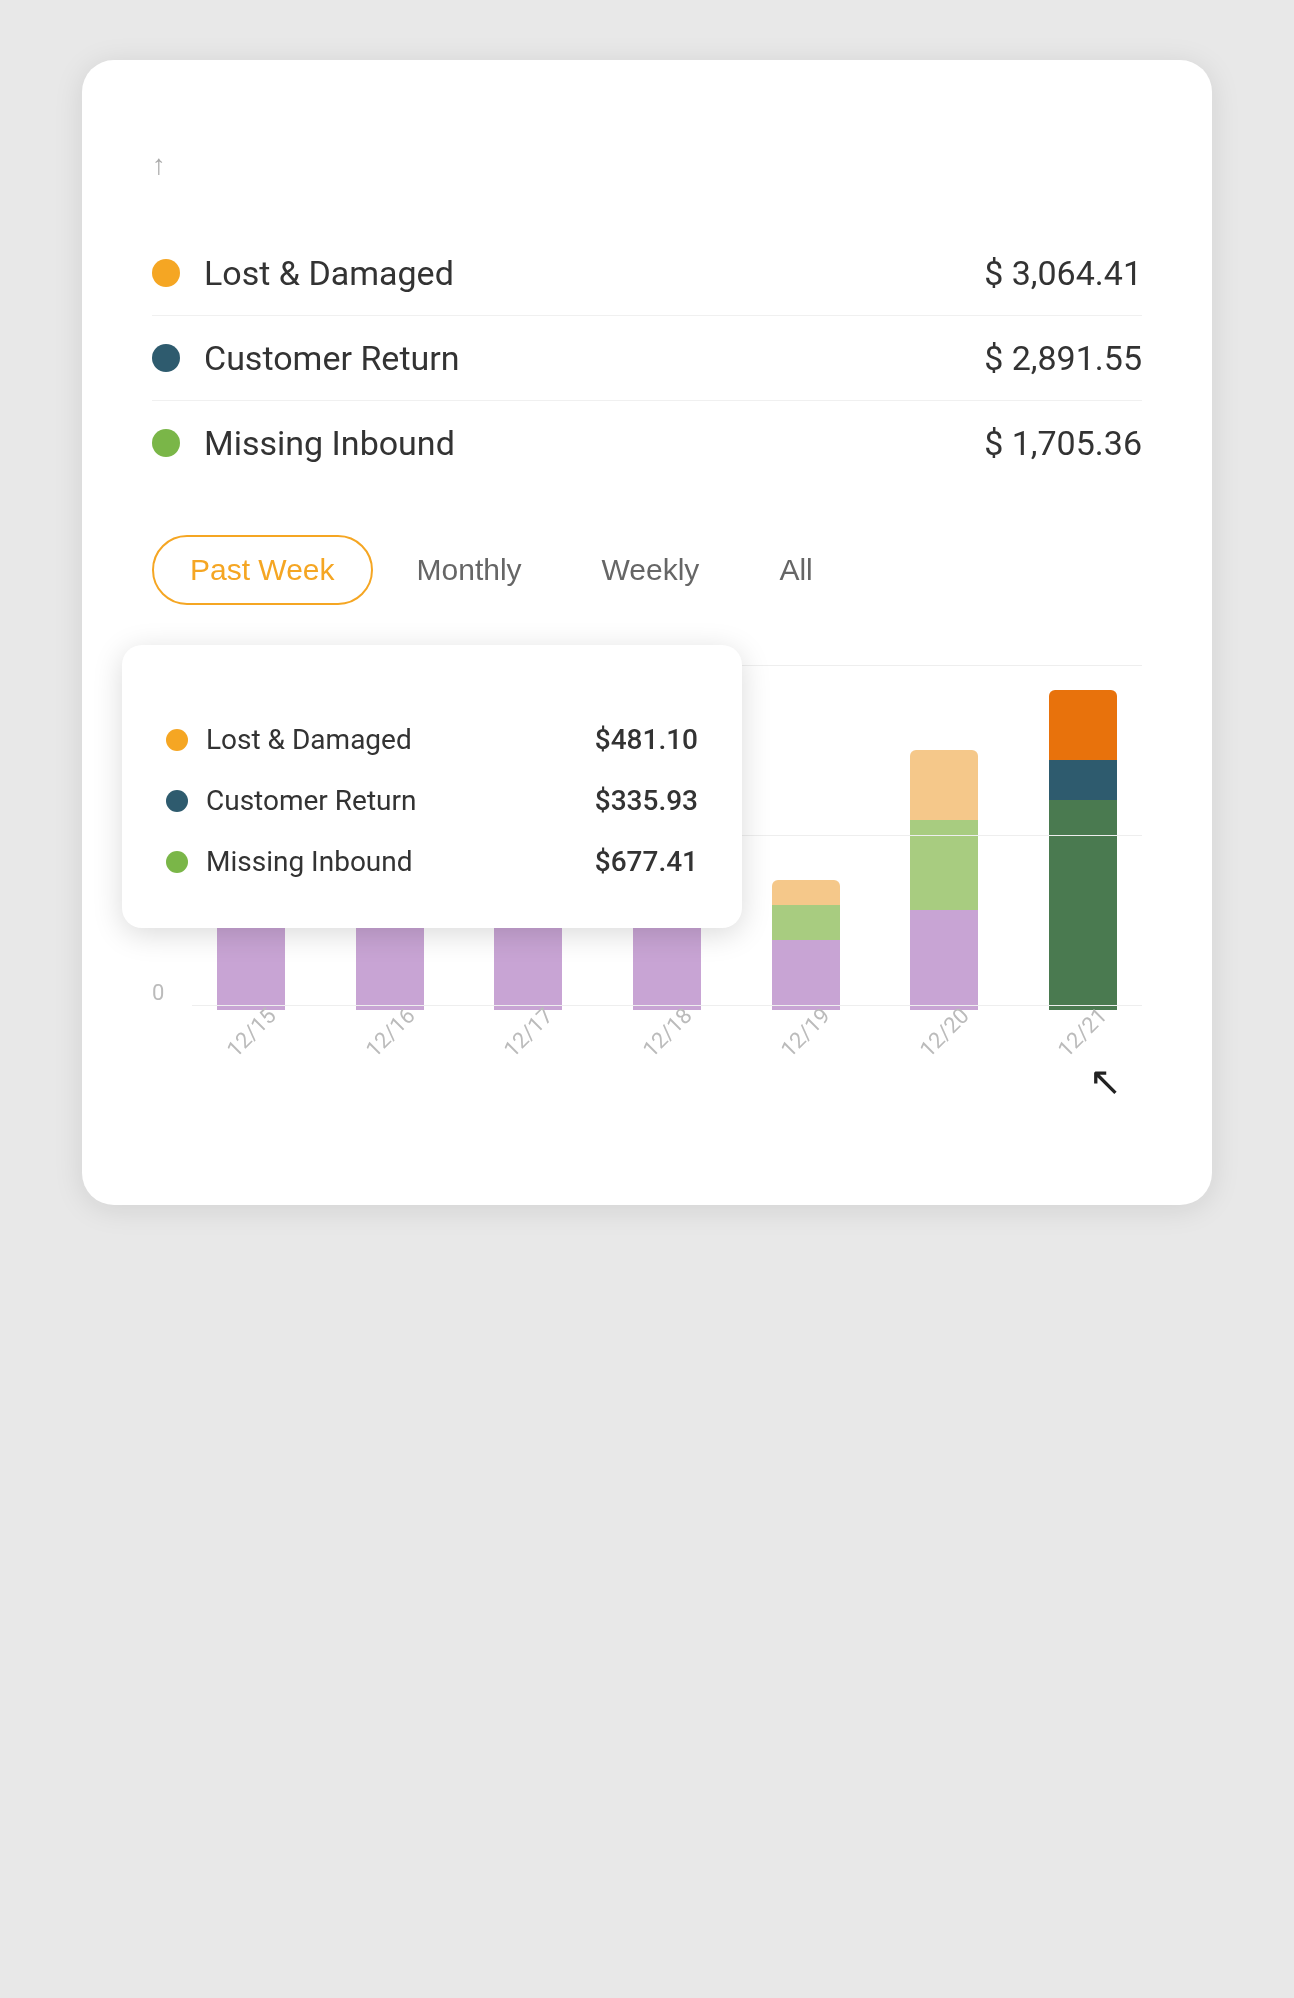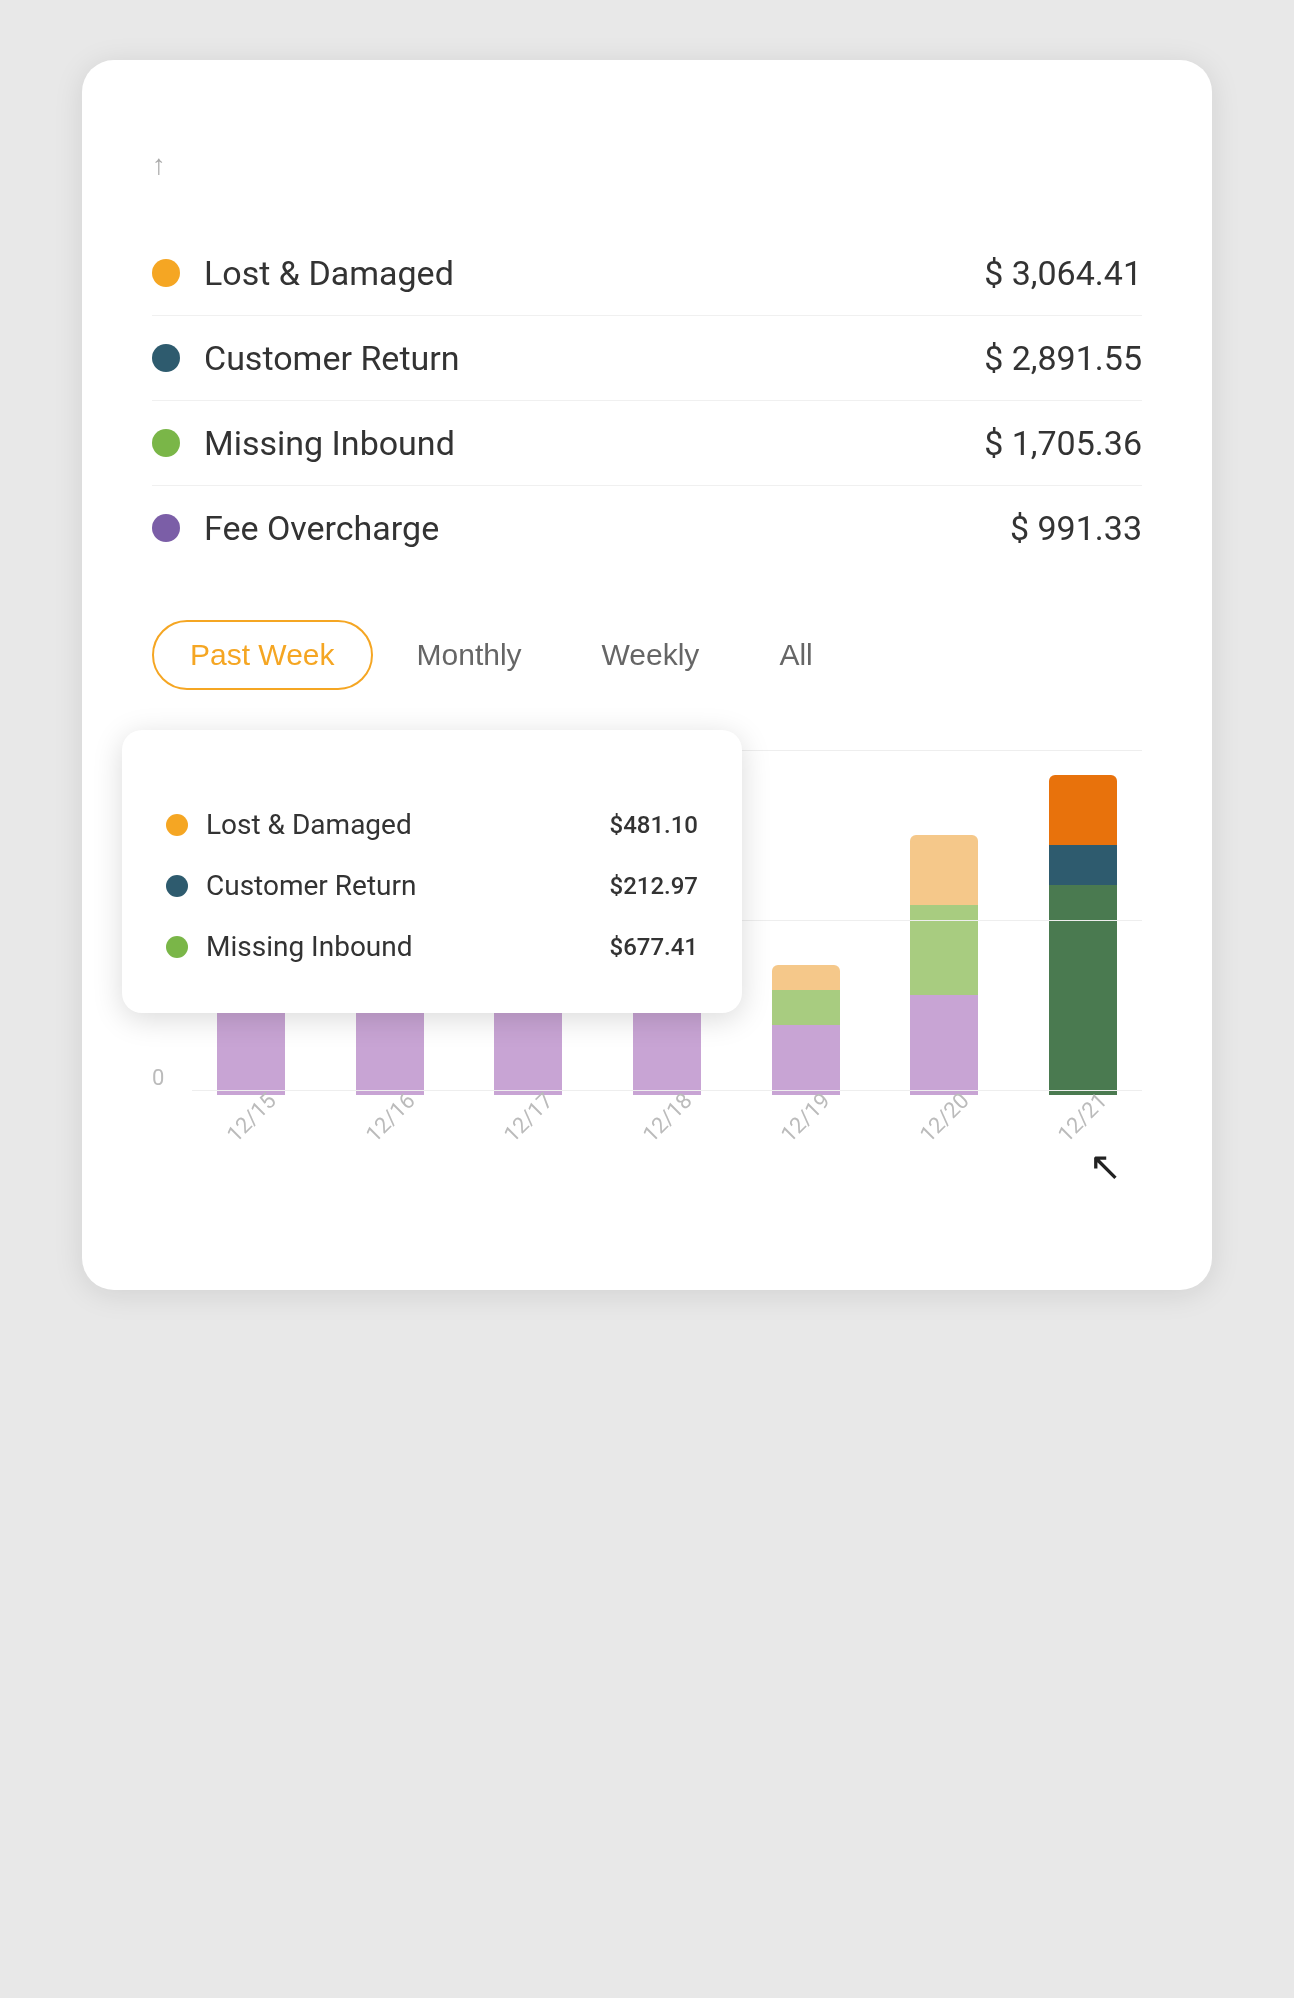--- a/index.html
+++ b/index.html
@@ -164,21 +164,21 @@
       width: 22px;
       height: 22px;
       border-radius: 50%;
       flex-shrink: 0;
     }
     .tooltip-label {
       font-size: 28px;
       color: #333;
     }
     .tooltip-amount {
-      font-size: 24px;
+      font-size: 28px;
       color: #333;
       font-weight: 500;
     }
 
     
     .chart-container {
       display: flex;
       align-items: flex-end;
       justify-content: space-around;
       height: 400px;
@@ -240,27 +240,20 @@
       <span class="category-name">Customer Return</span>
     </div>
     <span class="category-amount">$ 2,891.55</span>
   </div>
       <div class="category-row">
     <div class="category-left">
       <div class="dot dot-green"></div>
       <span class="category-name">Missing Inbound</span>
     </div>
     <span class="category-amount">$ 1,705.36</span>
-  </div>
-      <div class="category-row">
-    <div class="category-left">
-      <div class="dot dot-purple"></div>
-      <span class="category-name">Fee Overcharge</span>
-    </div>
-    <span class="category-amount">$ 991.33</span>
   </div>
     </div>
 
   <div class="tab-row">
   <button class="tab active">Past Week</button>
       <button class="tab">Monthly</button>
       <button class="tab">Weekly</button>
       <button class="tab">All</button>
     </div>
 
@@ -277,21 +270,21 @@
       <div class="tooltip-dot dot-orange"></div>
       <span class="tooltip-label">Lost &amp; Damaged</span>
     </div>
     <span class="tooltip-amount">$481.10</span>
   </div>
           <div class="tooltip-row">
     <div class="tooltip-left">
       <div class="tooltip-dot dot-dark-teal"></div>
       <span class="tooltip-label">Customer Return</span>
     </div>
-    <span class="tooltip-amount">$212.97</span>
+    <span class="tooltip-amount">$335.93</span>
   </div>
           <div class="tooltip-row">
     <div class="tooltip-left">
       <div class="tooltip-dot dot-green"></div>
       <span class="tooltip-label">Missing Inbound</span>
     </div>
     <span class="tooltip-amount">$677.41</span>
   </div>
         </div>
     </div>

